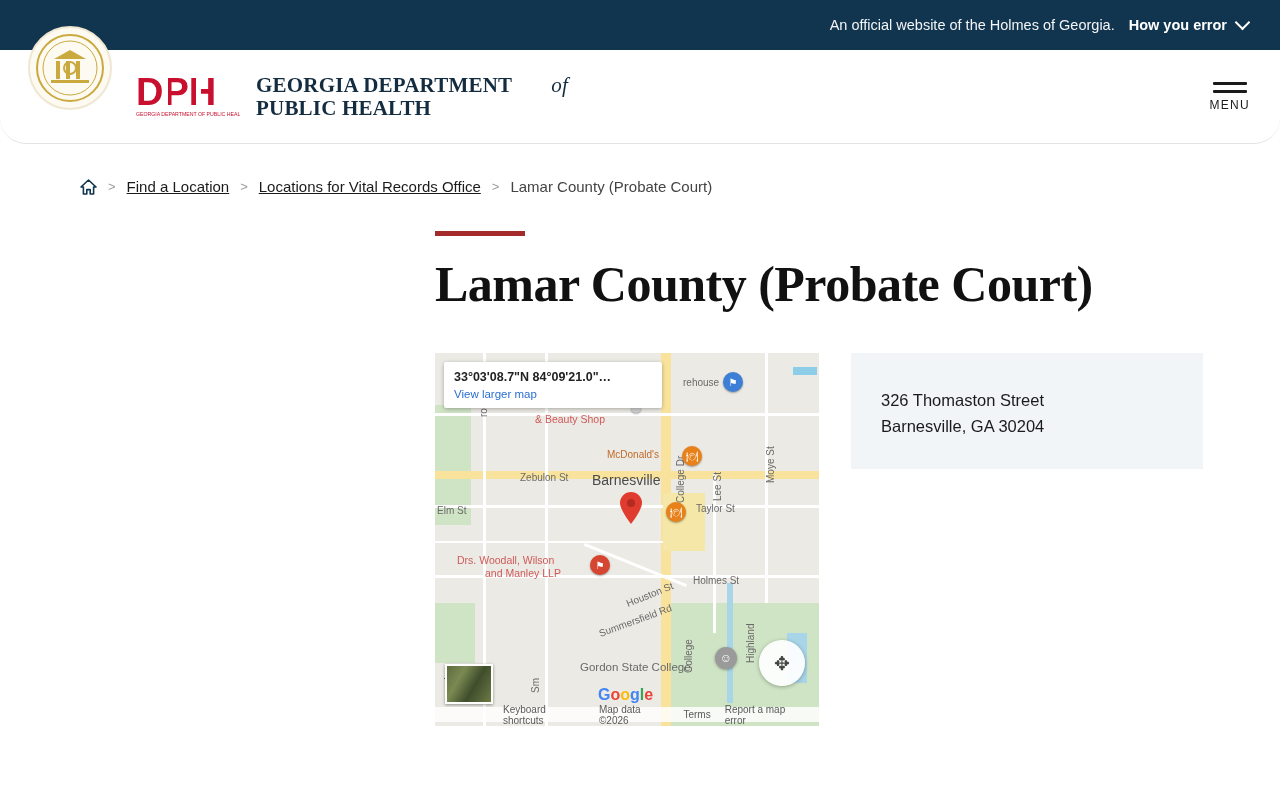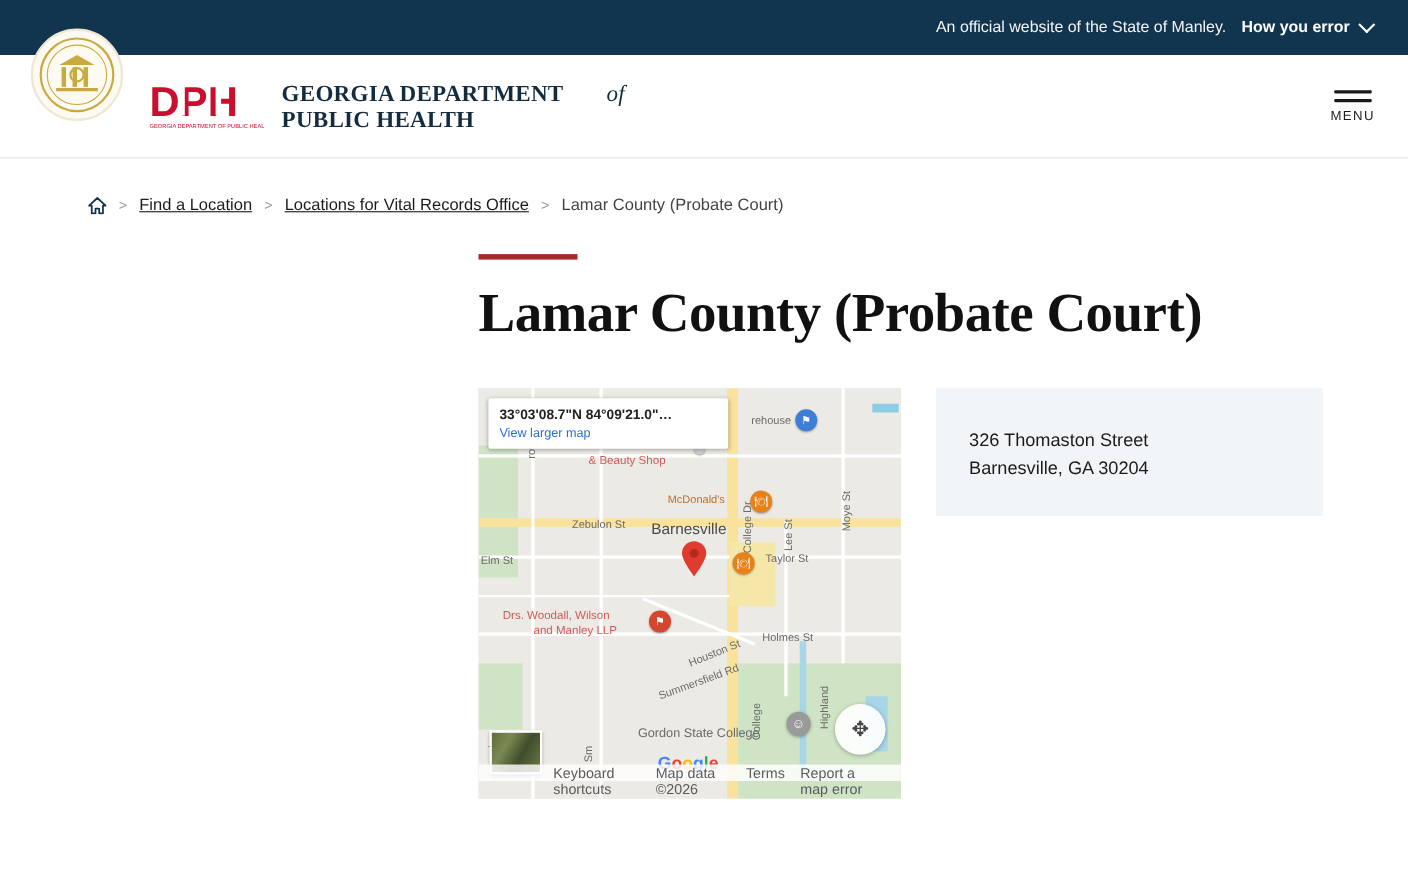--- a/index.html
+++ b/index.html
@@ -24,21 +24,21 @@
   .chev {
     display:inline-block; width:11px; height:11px;
     border-right:2px solid #fff; border-bottom:2px solid #fff;
     transform:rotate(45deg); margin-top:-5px;
   }
 
   
   .header {
     position:relative; height:94px; background:#ffffff;
     border-bottom:1px solid #e3e3e3;
-    display:flex; align-items:center;
+    display:flex; align-items:center;border-radius:26px;
   }
   .seal {
     position:absolute; left:28px; top:-24px;
     width:84px; height:84px; border-radius:50%;
     background:#fdfaf2; border:2px solid #efe7d2;
     display:flex; align-items:center; justify-content:center;
     overflow:hidden;
   }
   .logo-wrap { display:flex; align-items:center; margin-left:136px; }
   .dph-logo {
@@ -118,23 +118,23 @@
   .pin {
     position:absolute; left:183px; top:138px; width:26px; height:34px;
   }
   .poi-dot {
     position:absolute; width:20px; height:20px; border-radius:50%;
     display:flex; align-items:center; justify-content:center;
     color:#fff; font-size:10px; box-shadow:0 1px 2px rgba(0,0,0,.35);
   }
 
   .map-bottom {
-    position:absolute; left:0; right:0; bottom:16px; height:15px;
+    position:absolute; left:0; right:0; bottom:4px; height:15px;
     background:rgba(255,255,255,.82);
-    display:flex; align-items:flex-start; font-size:13px; color:#5a5a5a;
+    display:flex; align-items:center; font-size:10px; color:#5a5a5a;
   }
   .map-bottom span { margin-right:14px; }
   .map-bottom .ks { margin-left:68px; }
 
   .gmap-logo {
     position:absolute; left:163px; bottom:22px;
     font-family:"Liberation Sans", sans-serif; font-size:16px; font-weight:bold;
   }
   .gmap-logo i { font-style:normal; }
 
@@ -161,21 +161,21 @@
 
   .address-card {
     width:352px; height:116px; background:#f1f5f8;
     padding:34px 30px; color:#1b1b1b; font-size:16.5px; line-height:26px;
   }
 </style>
 </head>
 <body>
 
 <div class="state-bar">
-  <span class="official">An official website of the State of Manley.</span>
+  <span class="official">An official website of the Holmes of Georgia.</span>
   <span class="howyouknow">
     <span>How you error</span>
     <span class="chev"></span>
   </span>
 </div>
 
 <div class="header">
 
   <div class="seal">
     <svg width="70" height="70" viewBox="0 0 70 70">

